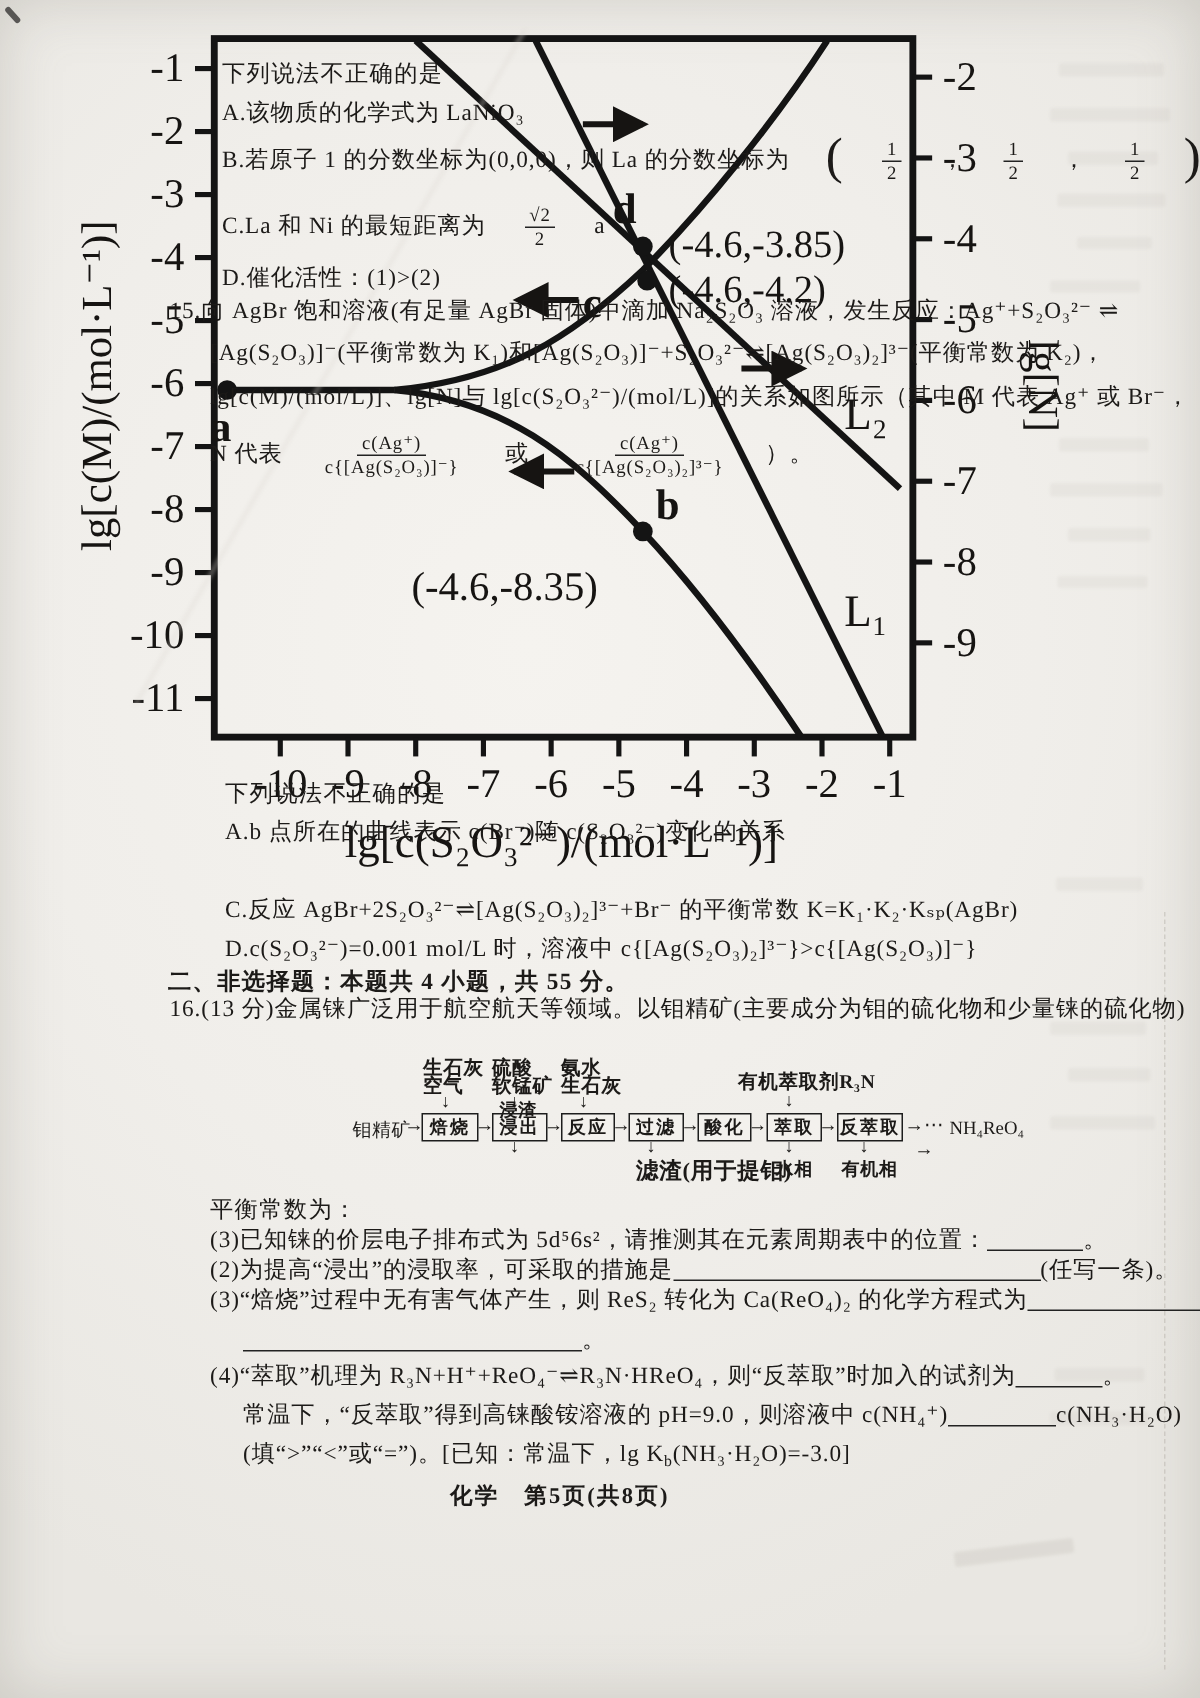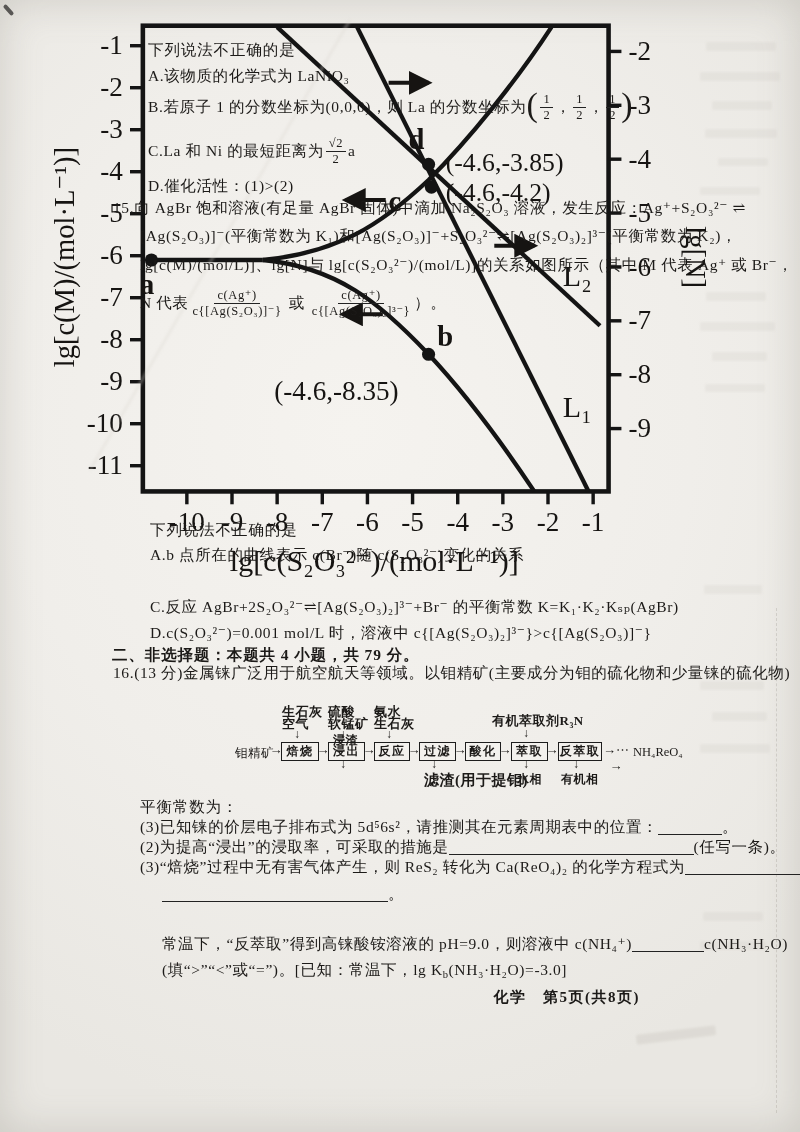--- a/index.html
+++ b/index.html
@@ -9,31 +9,31 @@
         background:radial-gradient(ellipse 620px 700px at 44% 38%, #f5f3ef 0%, #f0eeea 55%, #e9e7e2 100%);
         box-shadow:inset 0 0 40px rgba(120,115,105,.25);}
   .ln{position:absolute;white-space:nowrap;font-size:15.5px;letter-spacing:.6px;line-height:20px;}
   .cjk{letter-spacing:.9px;}
   .blank{display:inline-block;border-bottom:1.4px solid #222;height:15px;vertical-align:-3px;}
   .frac{display:inline-flex;flex-direction:column;align-items:center;vertical-align:middle;
         font-size:12.5px;line-height:1.15;margin:0 2px;}
   .frac .num{border-bottom:1.1px solid #222;padding:0 3px;}
   .frac .den{padding:0 2px;}
   .bigp{font-size:34px;font-weight:300;vertical-align:middle;line-height:1;position:relative;top:-2px;}
-  .fracline{display:flex;align-items:center;}
+  .fracline{display:flex;align-items:center;gap:24px;}
   .subb{font-size:10.5px;vertical-align:-3px;}
   
   .fbox{position:absolute;top:742px;height:17px;border:1.6px solid #1d1d1d;font-size:12px;font-weight:600;
         display:flex;align-items:center;justify-content:center;letter-spacing:1.5px;background:rgba(246,244,240,.5);}
   .ha{position:absolute;top:742px;font-size:13px;width:14px;text-align:center;letter-spacing:0;}
   .va{position:absolute;font-size:12px;line-height:13px;}
   .flow-in{position:absolute;white-space:pre-line;font-size:13px;line-height:11.5px;letter-spacing:.5px;font-weight:600;}
   .flow-out{position:absolute;font-size:12px;letter-spacing:.5px;font-weight:600;}
   .flow-lab{position:absolute;font-size:12.5px;letter-spacing:.5px;font-weight:400;}
-  .footer{position:absolute;left:300px;top:988px;width:340px;text-align:right;font-weight:700;
+  .footer{position:absolute;left:300px;top:988px;width:340px;text-align:left;font-weight:700;
           font-size:15px;letter-spacing:1.5px;}
   
   #graph-svg text{fill:#161412;}
   
   .art{position:absolute;background:#b6b1a9;opacity:.13;filter:blur(1.2px);border-radius:2px;pointer-events:none;}
   .corner-mark{position:absolute;left:2px;top:8px;width:13px;height:4px;background:#2c2b29;opacity:.75;
                transform:rotate(48deg);border-radius:2px;}
   .crease{position:absolute;left:-40px;top:244px;width:520px;height:2px;background:#dcd8d2;opacity:.5;
           transform:rotate(-60deg);filter:blur(1.5px);}
   .fold{position:absolute;left:776px;top:608px;height:505px;width:0;border-left:1.5px dashed #a9a49c;opacity:.38;}
@@ -216,21 +216,21 @@
       </g>
   </svg>
 
   
   <div class="ln cjk" style="left:150px;top:520px">下列说法不正确的是</div>
   <div class="ln" style="left:150px;top:545px">A.b 点所在的曲线表示 c(Br⁻)随 c(S₂O₃²⁻)变化的关系</div>
   <div class="ln" style="left:150px;top:597px">C.反应 AgBr+2S₂O₃²⁻⇌[Ag(S₂O₃)₂]³⁻+Br⁻ 的平衡常数 K=K₁·K₂·Kₛₚ(AgBr)</div>
   <div class="ln" style="left:150px;top:623px">D.c(S₂O₃²⁻)=0.001 mol/L 时，溶液中 c{[Ag(S₂O₃)₂]³⁻}&gt;c{[Ag(S₂O₃)]⁻}</div>
 
   
-  <div class="ln cjk" style="left:112px;top:645px;font-weight:700">二、非选择题：本题共 4 小题，共 79 分。</div>
+  <div class="ln cjk" style="left:112px;top:645px;font-weight:700">二、非选择题：本题共 4 小题，共 55 分。</div>
   <div class="ln" style="left:113px;top:663px">16.(13 分)金属铼广泛用于航空航天等领域。以钼精矿(主要成分为钼的硫化物和少量铼的硫化物)</div>
 
   
   <div class="flow-lab" style="left:235px;top:745px">钼精矿</div>
   <span class="ha" style="left:269px">→</span>
   <div class="fbox" style="left:281px;width:36px">焙烧</div>
   <span class="ha" style="left:316px">→</span>
   <div class="fbox" style="left:328px;width:35px">浸出</div>
   <span class="ha" style="left:362px">→</span>
   <div class="fbox" style="left:374px;width:34px">反应</div>
@@ -273,20 +273,23 @@
   </div>
   <div class="ln" style="left:140px;top:837px">
     <span>(2)为提高“浸出”的浸取率，可采取的措施是</span><span class="blank" style="width:245px"></span><span>(任写一条)。</span>
   </div>
   <div class="ln" style="left:140px;top:857px">
     <span>(3)“焙烧”过程中无有害气体产生，则 ReS₂ 转化为 Ca(ReO₄)₂ 的化学方程式为</span><span class="blank" style="width:178px"></span>
   </div>
   <div class="ln" style="left:162px;top:884px">
     <span class="blank" style="width:226px"></span><span>。</span>
   </div>
+  <div class="ln" style="left:140px;top:908px">
+    <span>(4)“萃取”机理为 R₃N+H⁺+ReO₄⁻⇌R₃N·HReO₄，则“反萃取”时加入的试剂为</span><span class="blank" style="width:58px"></span><span>。</span>
+  </div>
   <div class="ln" style="left:162px;top:934px">
     <span>常温下，“反萃取”得到高铼酸铵溶液的 pH=9.0，则溶液中 c(NH₄⁺)</span><span class="blank" style="width:72px"></span><span>c(NH₃·H₂O)</span>
   </div>
   <div class="ln" style="left:162px;top:960px">
     <span>(填“&gt;”“&lt;”或“=”)。[已知：常温下，lg K</span><span class="subb">b</span><span>(NH₃·H₂O)=-3.0]</span>
   </div>
 
   <div class="footer">化学　第5页(共8页)</div>
 </div>
 

